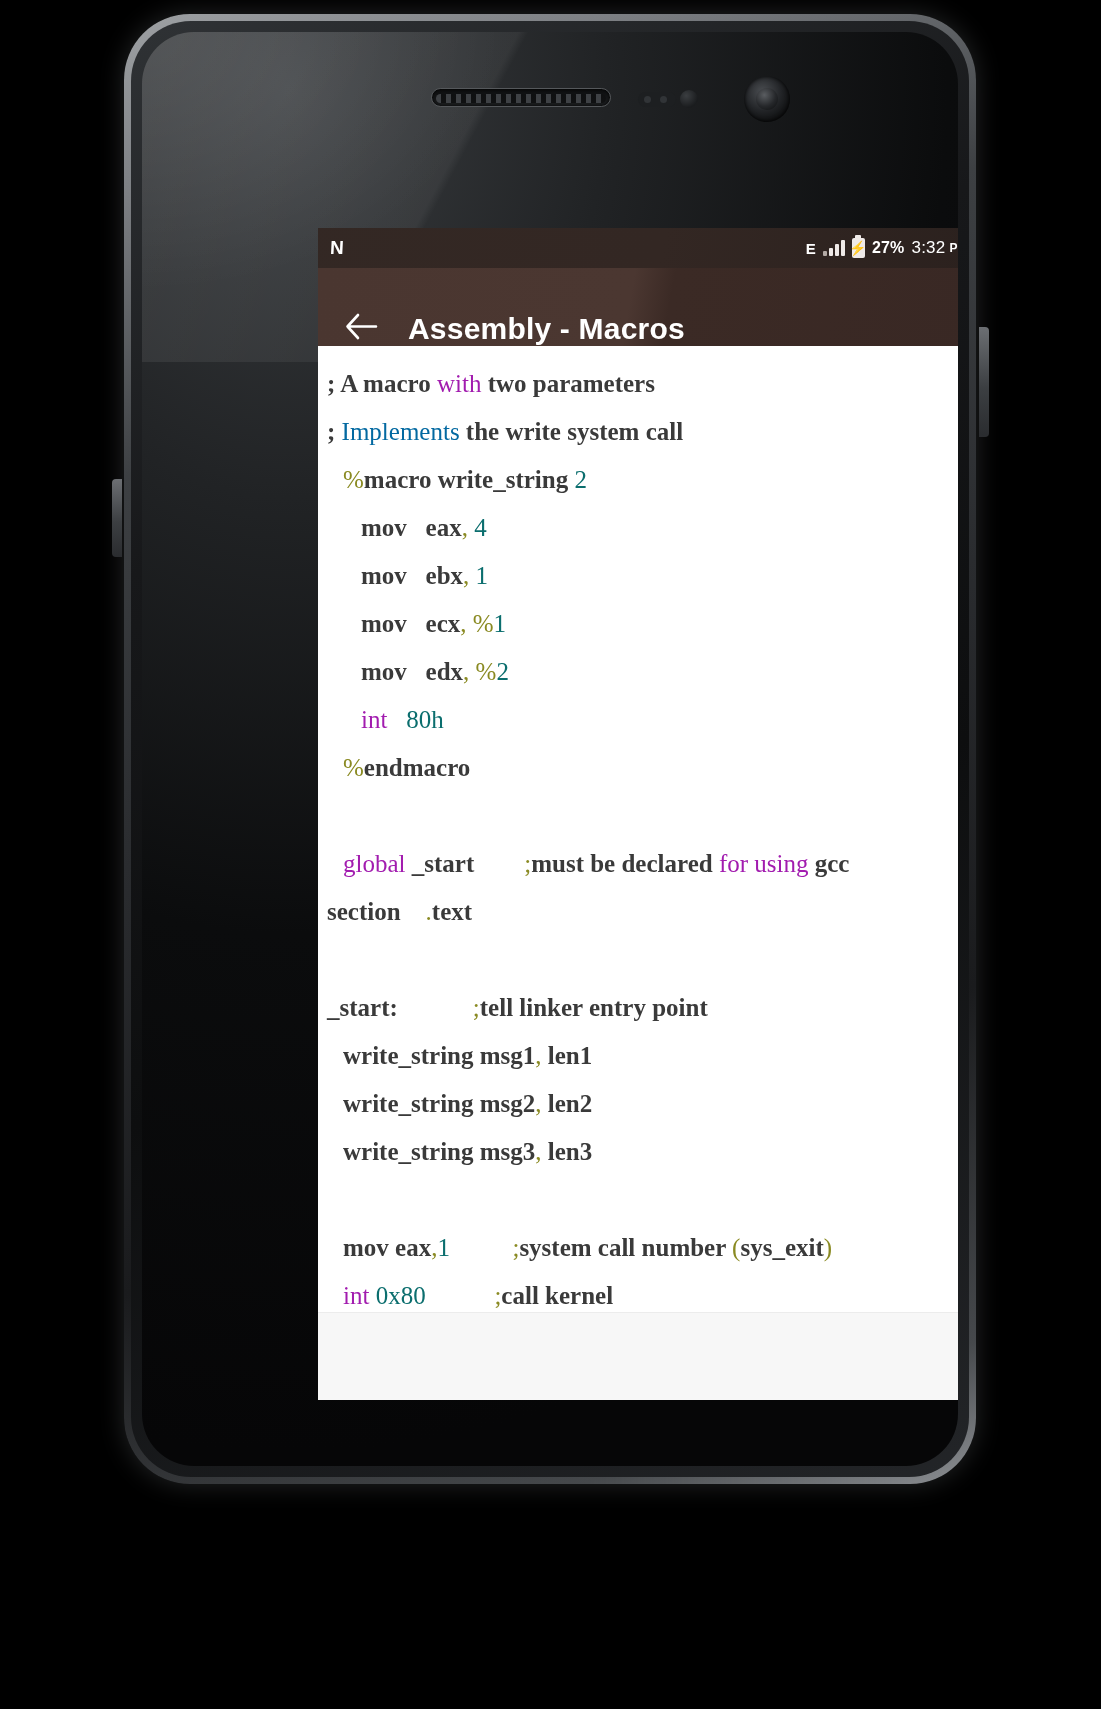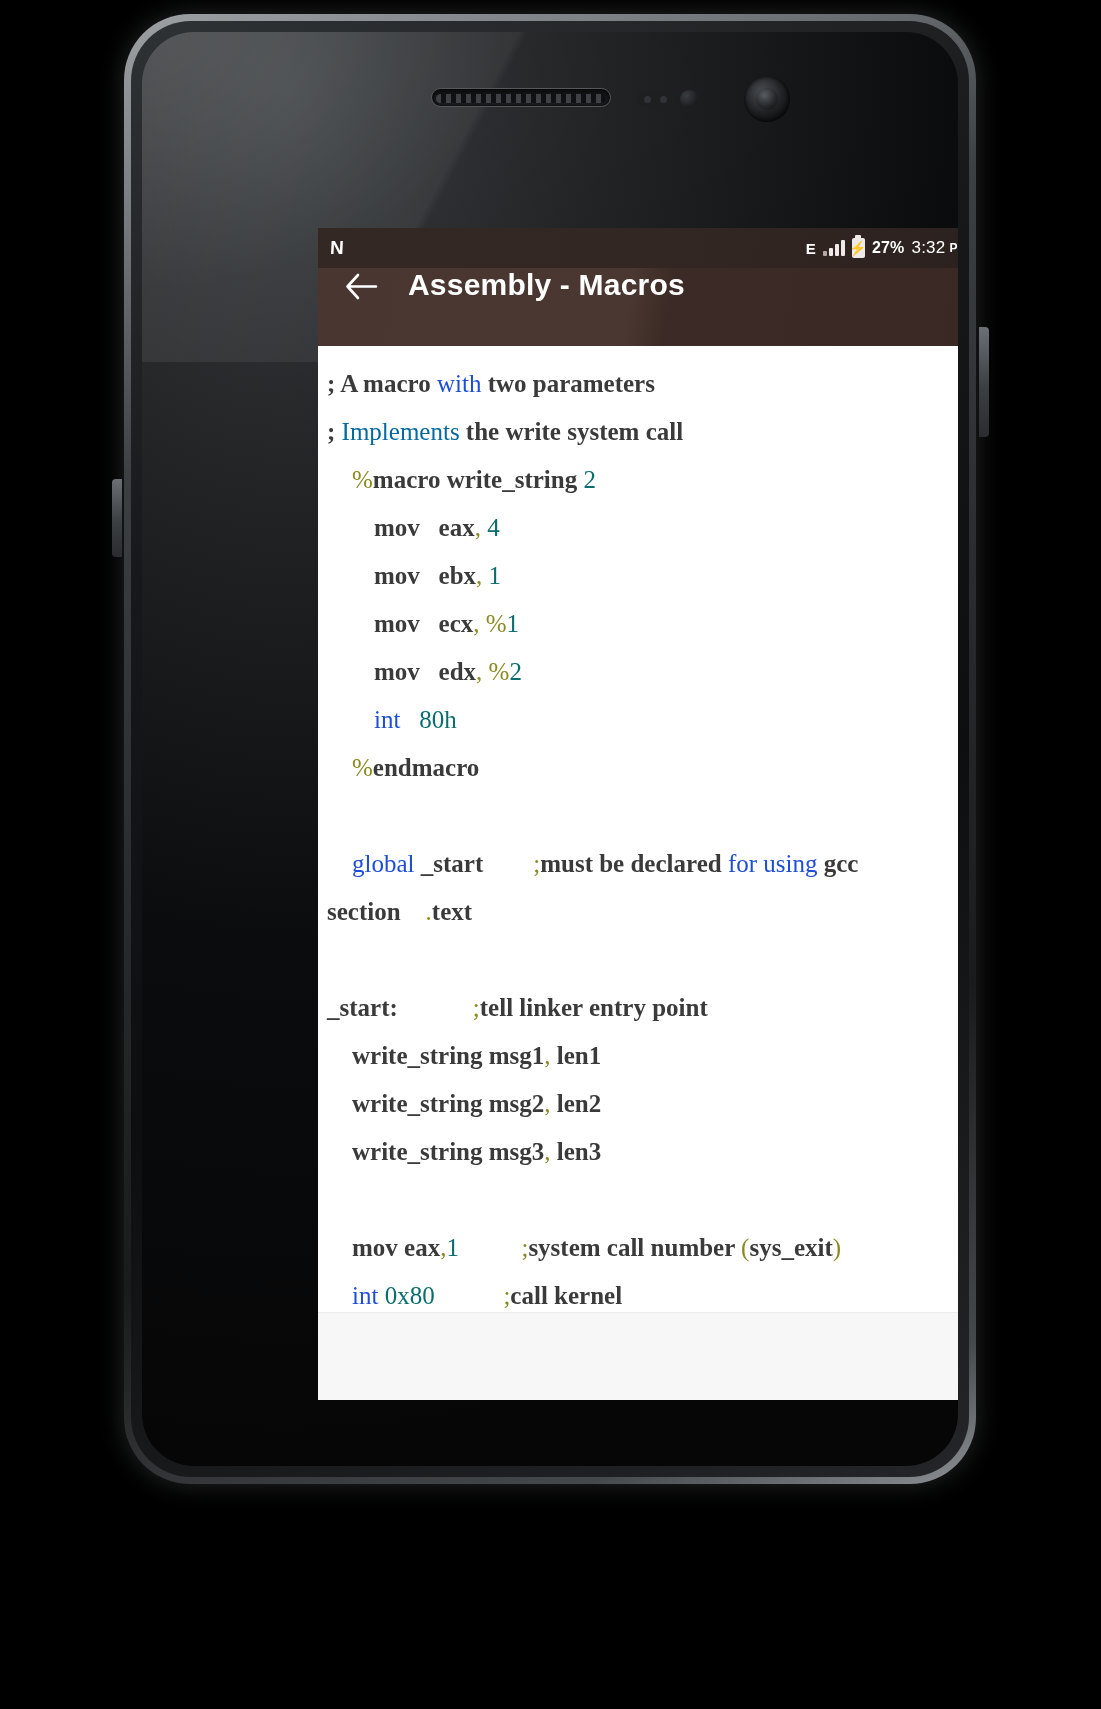--- a/index.html
+++ b/index.html
@@ -142,21 +142,21 @@
     color:#332824; font-size:14px; line-height:1;
   }
   .sb-pct { font-size: 16px; font-weight:600; letter-spacing:.2px;text-align:right; }
   .sb-time { font-size: 17px; font-weight:400; letter-spacing:.2px; }
   .sb-ampm { font-size: 12px; font-weight:700; letter-spacing:.3px; margin-left:-3px; }
 
   
   .appbar {
     position:relative; height: 78px;
     background: linear-gradient(100deg,#4a3630 0%, #4b3731 47%, #3b2a25 53%, #392824 100%);
-    display:flex; align-items:flex-start;
+    display:flex; align-items:flex-end;
     padding-left: 24px;
     color:#fff;
   }
   .back-arrow {
     width:38px; height:38px; display:flex; align-items:center; justify-content:center;
     cursor:pointer;
   }
   .appbar-title {
     margin-left: 28px;
     font-size: 30px; font-weight: bold; letter-spacing:.2px;
@@ -169,24 +169,24 @@
     height: 1054px;
     background:#ffffff;
     padding: 14px 0 0 0;
     font-family: "Liberation Serif", serif;
     font-size: 25px;
     color: #3a3a3a;
     overflow:hidden;
   }
   .line { white-space: pre; line-height: 48px; height:48px; padding-left: 9px; }
   .line.blank { height: 48px; }
-  .ind1 { padding-left: 34px; }
-  .ind2 { padding-left: 56px; }
-
-  .tok-key   { color:#1d4ed8; }   
+  .ind1 { padding-left: 25px; }
+  .ind2 { padding-left: 43px; }
+
+  .tok-key   { color:#a21caf; }   
   .tok-mag   { color:#0369a1; }   
   .tok-num   { color:#0b6e6e; }   
   .tok-olive { color:#8a8a22; }   
   .tok-plain { color:#3a3a3a;font-weight:bold; }
 
   .code-footer {
     position:absolute; left:0; right:0; bottom:0; height: 88px;
     background:#f7f7f7;
     border-top:1px solid #ececec;
   }

